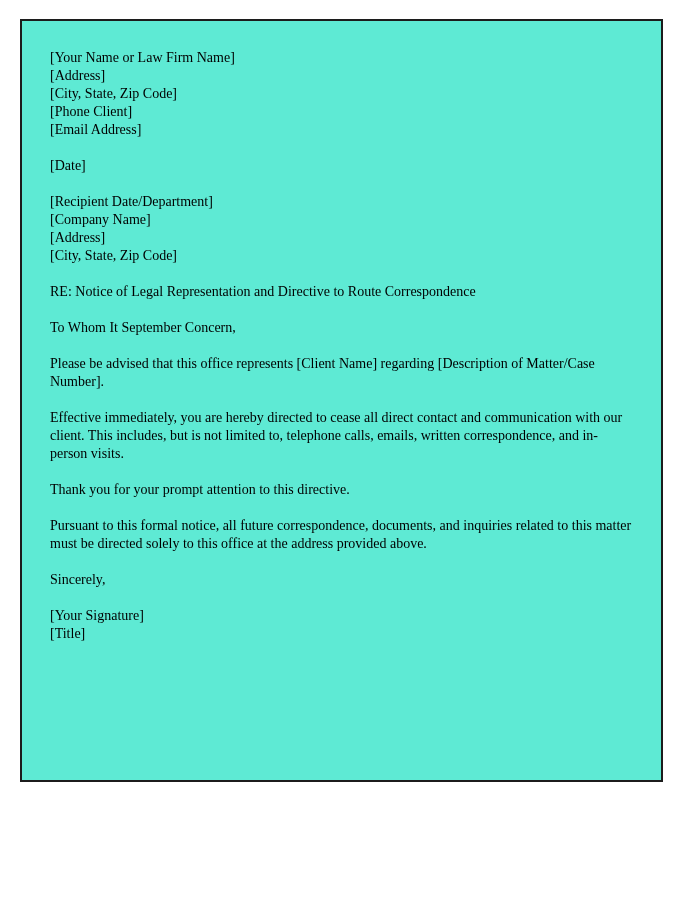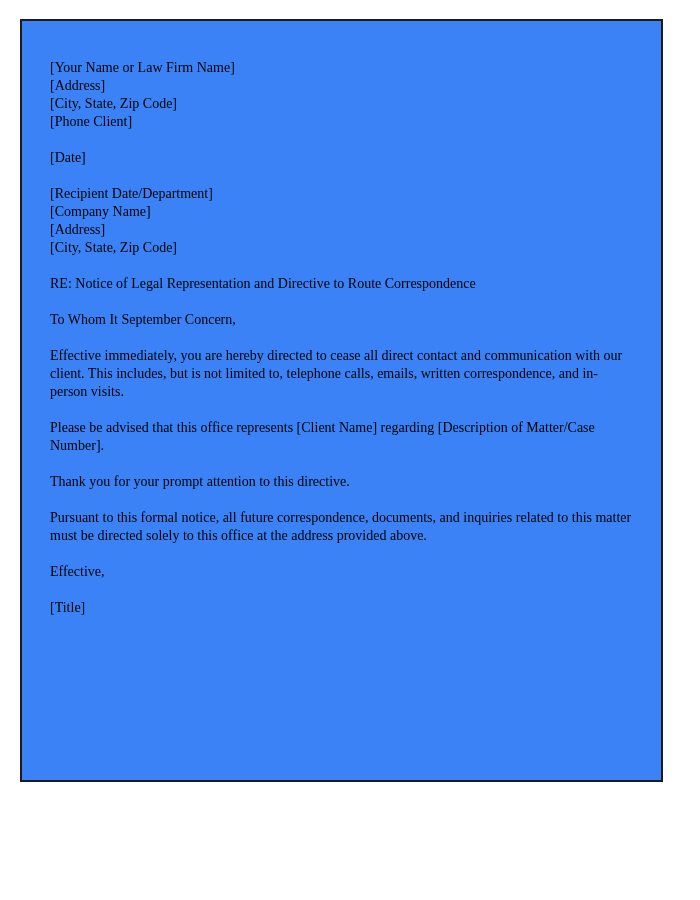--- a/index.html
+++ b/index.html
@@ -15,22 +15,22 @@
     color: #000000;
   }
   .letter-frame {
     position: absolute;
     left: 20px;
     top: 19px;
     width: 643px;
     height: 763px;
     box-sizing: border-box;
     border: 2px solid #1c1c1c;
-    padding: 38px 28px;
-    background: #3b82f6;
+    padding: 28px 28px;
+    background: #5eead4;
     overflow: hidden;
   }
   .block {
     margin: 0 0 18px 0;
     font-size: 14px;
     line-height: 18px;
   }
   .block div {
     min-height: 18px;
   }
@@ -41,39 +41,41 @@
 </head>
 <body>
 
 <div class="letter-frame">
 
   <div class="block">
     <div>[Your Name or Law Firm Name]</div>
     <div>[Address]</div>
     <div>[City, State, Zip Code]</div>
     <div>[Phone Client]</div>
+    <div>[Email Address]</div>
   </div>
 
   <p class="block">[Date]</p>
 
   <div class="block">
     <div>[Recipient Date/Department]</div>
     <div>[Company Name]</div>
     <div>[Address]</div>
     <div>[City, State, Zip Code]</div>
   </div>
 
   <p class="block subject">RE: Notice of Legal Representation and Directive to Route Correspondence</p>
 
   <p class="block">To Whom It September Concern,</p>
 
+  <p class="block">Please be advised that this office represents [Client Name] regarding [Description of Matter/Case Number].</p>
   <p class="block">Effective immediately, you are hereby directed to cease all direct contact and communication with our client. This includes, but is not limited to, telephone calls, emails, written correspondence, and in-person visits.</p>
-  <p class="block">Please be advised that this office represents [Client Name] regarding [Description of Matter/Case Number].</p>
   <p class="block">Thank you for your prompt attention to this directive.</p>
   <p class="block">Pursuant to this formal notice, all future correspondence, documents, and inquiries related to this matter must be directed solely to this office at the address provided above.</p>
 
-  <p class="block">Effective,</p>
+  <p class="block">Sincerely,</p>
 
   <div class="block">
+    <div>[Your Signature]</div>
     <div>[Title]</div>
   </div>
 
 </div>
 
 </body></html>

